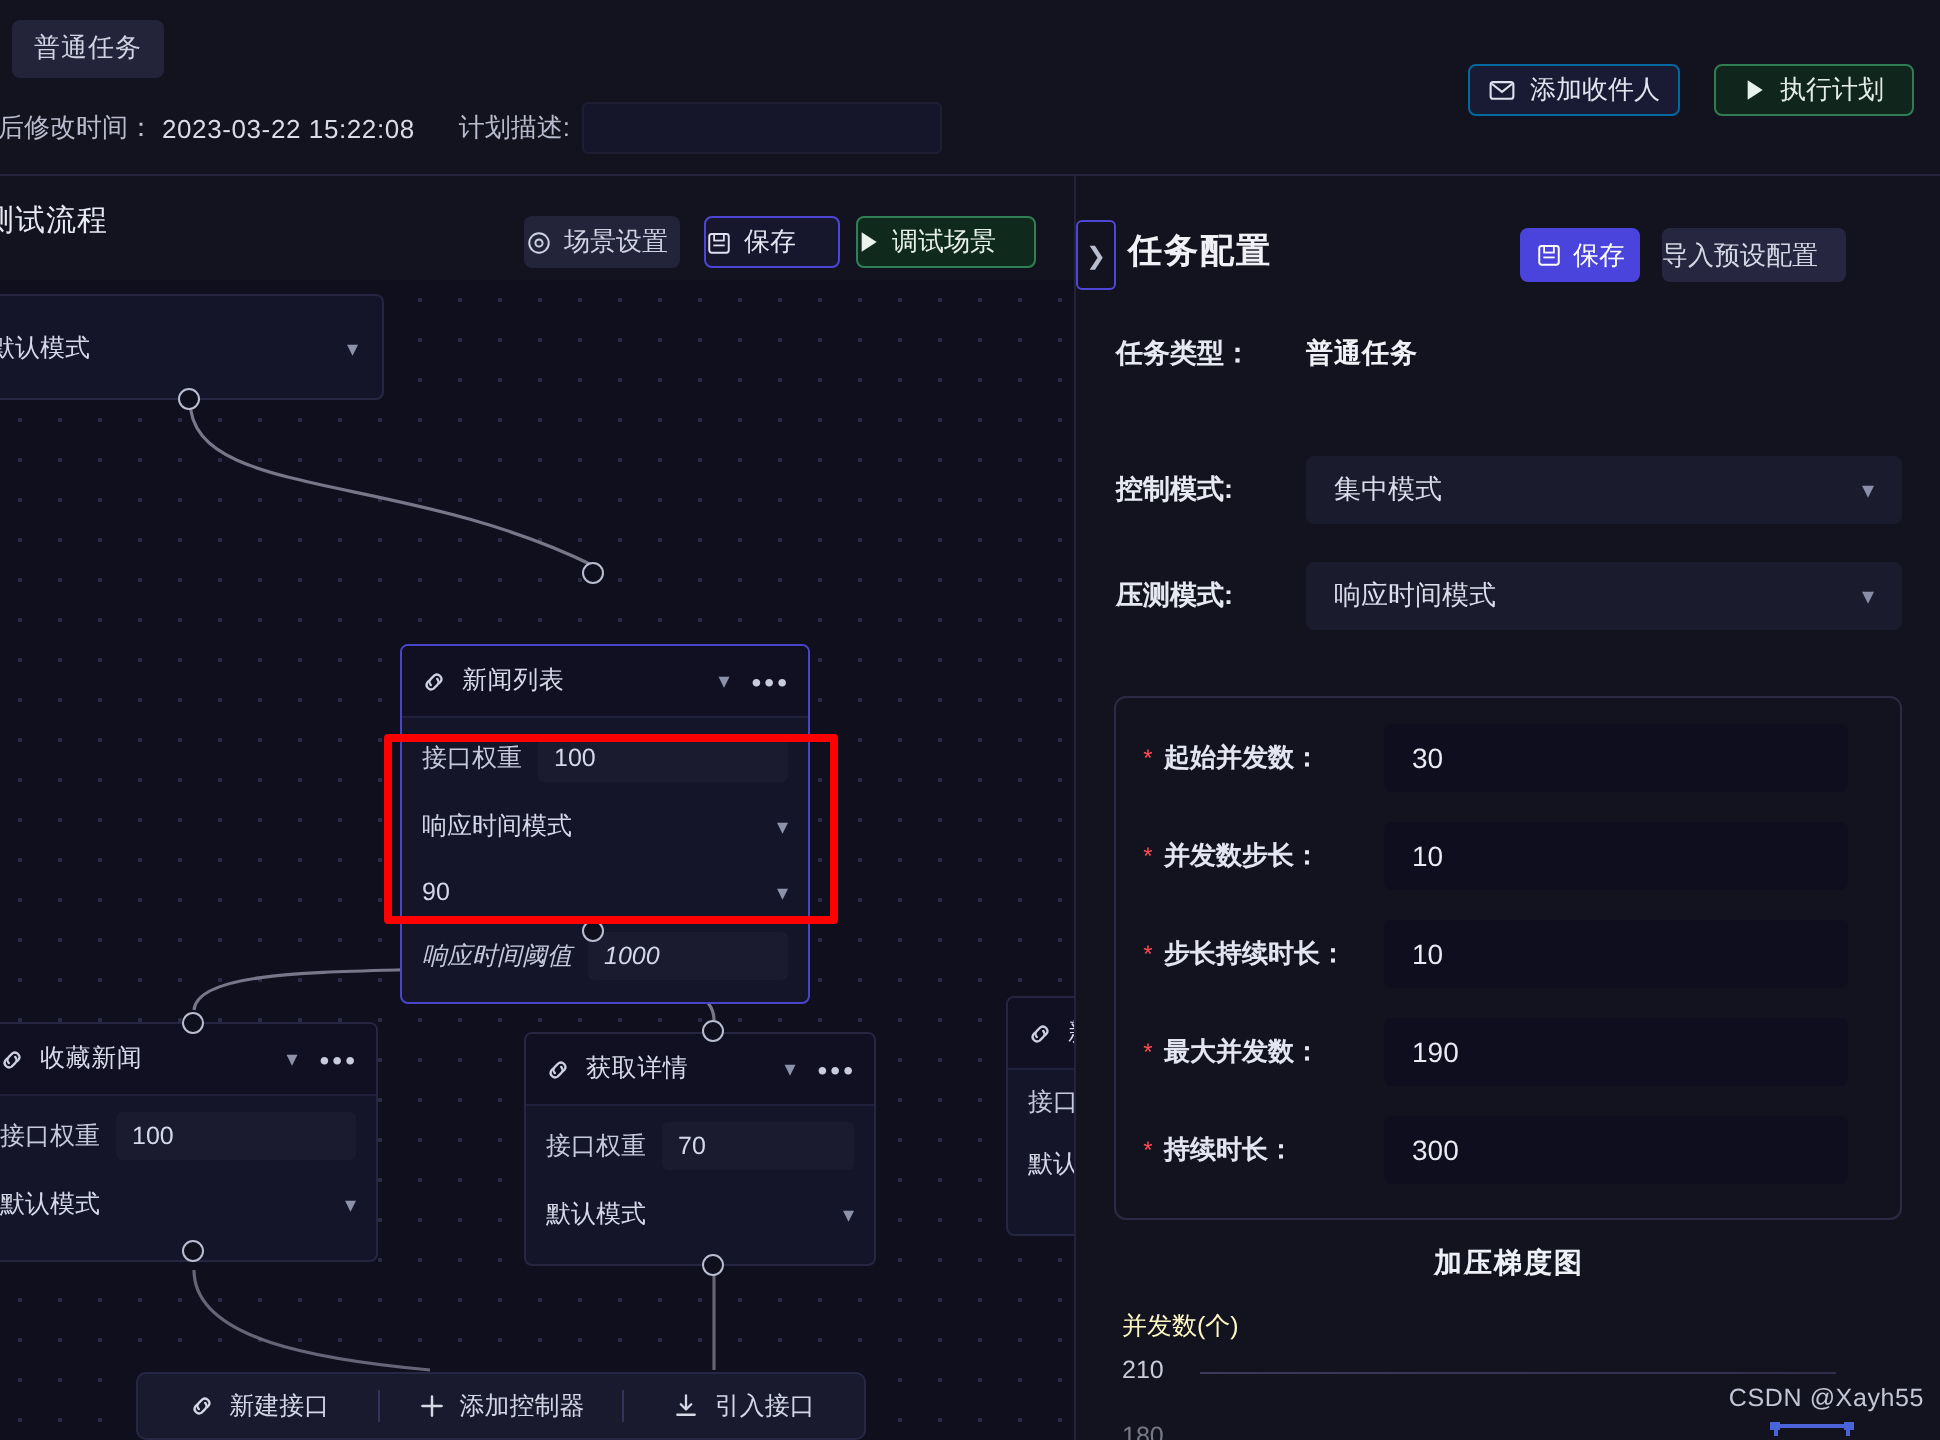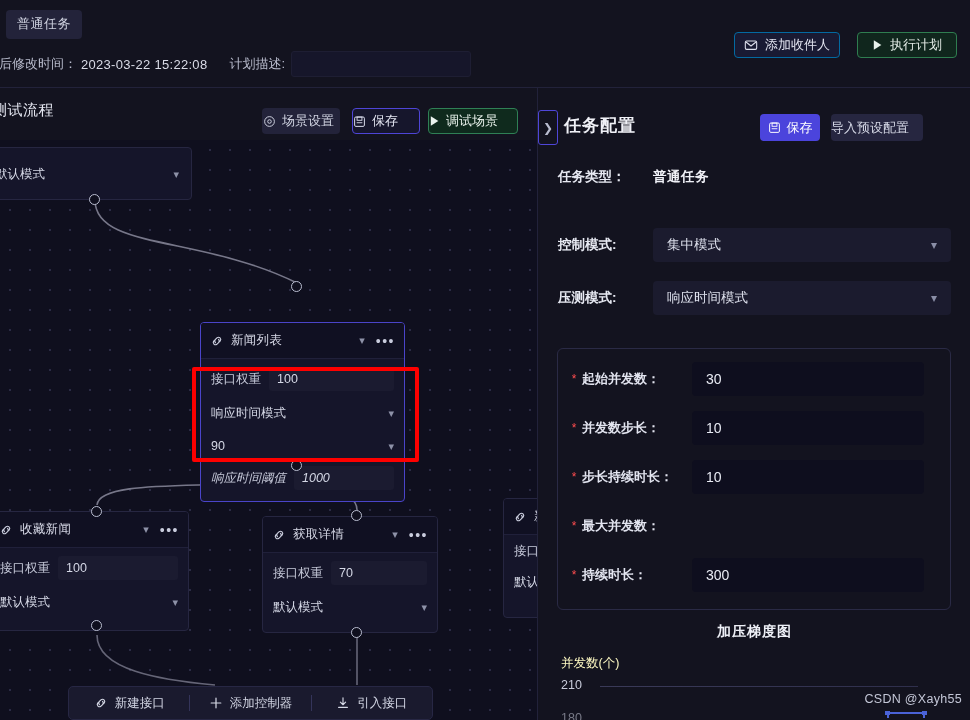--- a/index.html
+++ b/index.html
@@ -483,20 +483,21 @@
       <span class="param-input">10</span>
     </div>
     <div class="param-row" style="top:111px;">
       <span class="param-star">*</span>
       <span class="param-label">步长持续时长：</span>
       <span class="param-input">10</span>
     </div>
     <div class="param-row" style="top:160px;">
       <span class="param-star">*</span>
       <span class="param-label">最大并发数：</span>
+      <span class="param-input">190</span>
     </div>
     <div class="param-row" style="top:209px;">
       <span class="param-star">*</span>
       <span class="param-label">持续时长：</span>
       <span class="param-input">300</span>
     </div>
   </div>
 
   <div id="chart-area">
     <div id="chart-title">加压梯度图</div>

